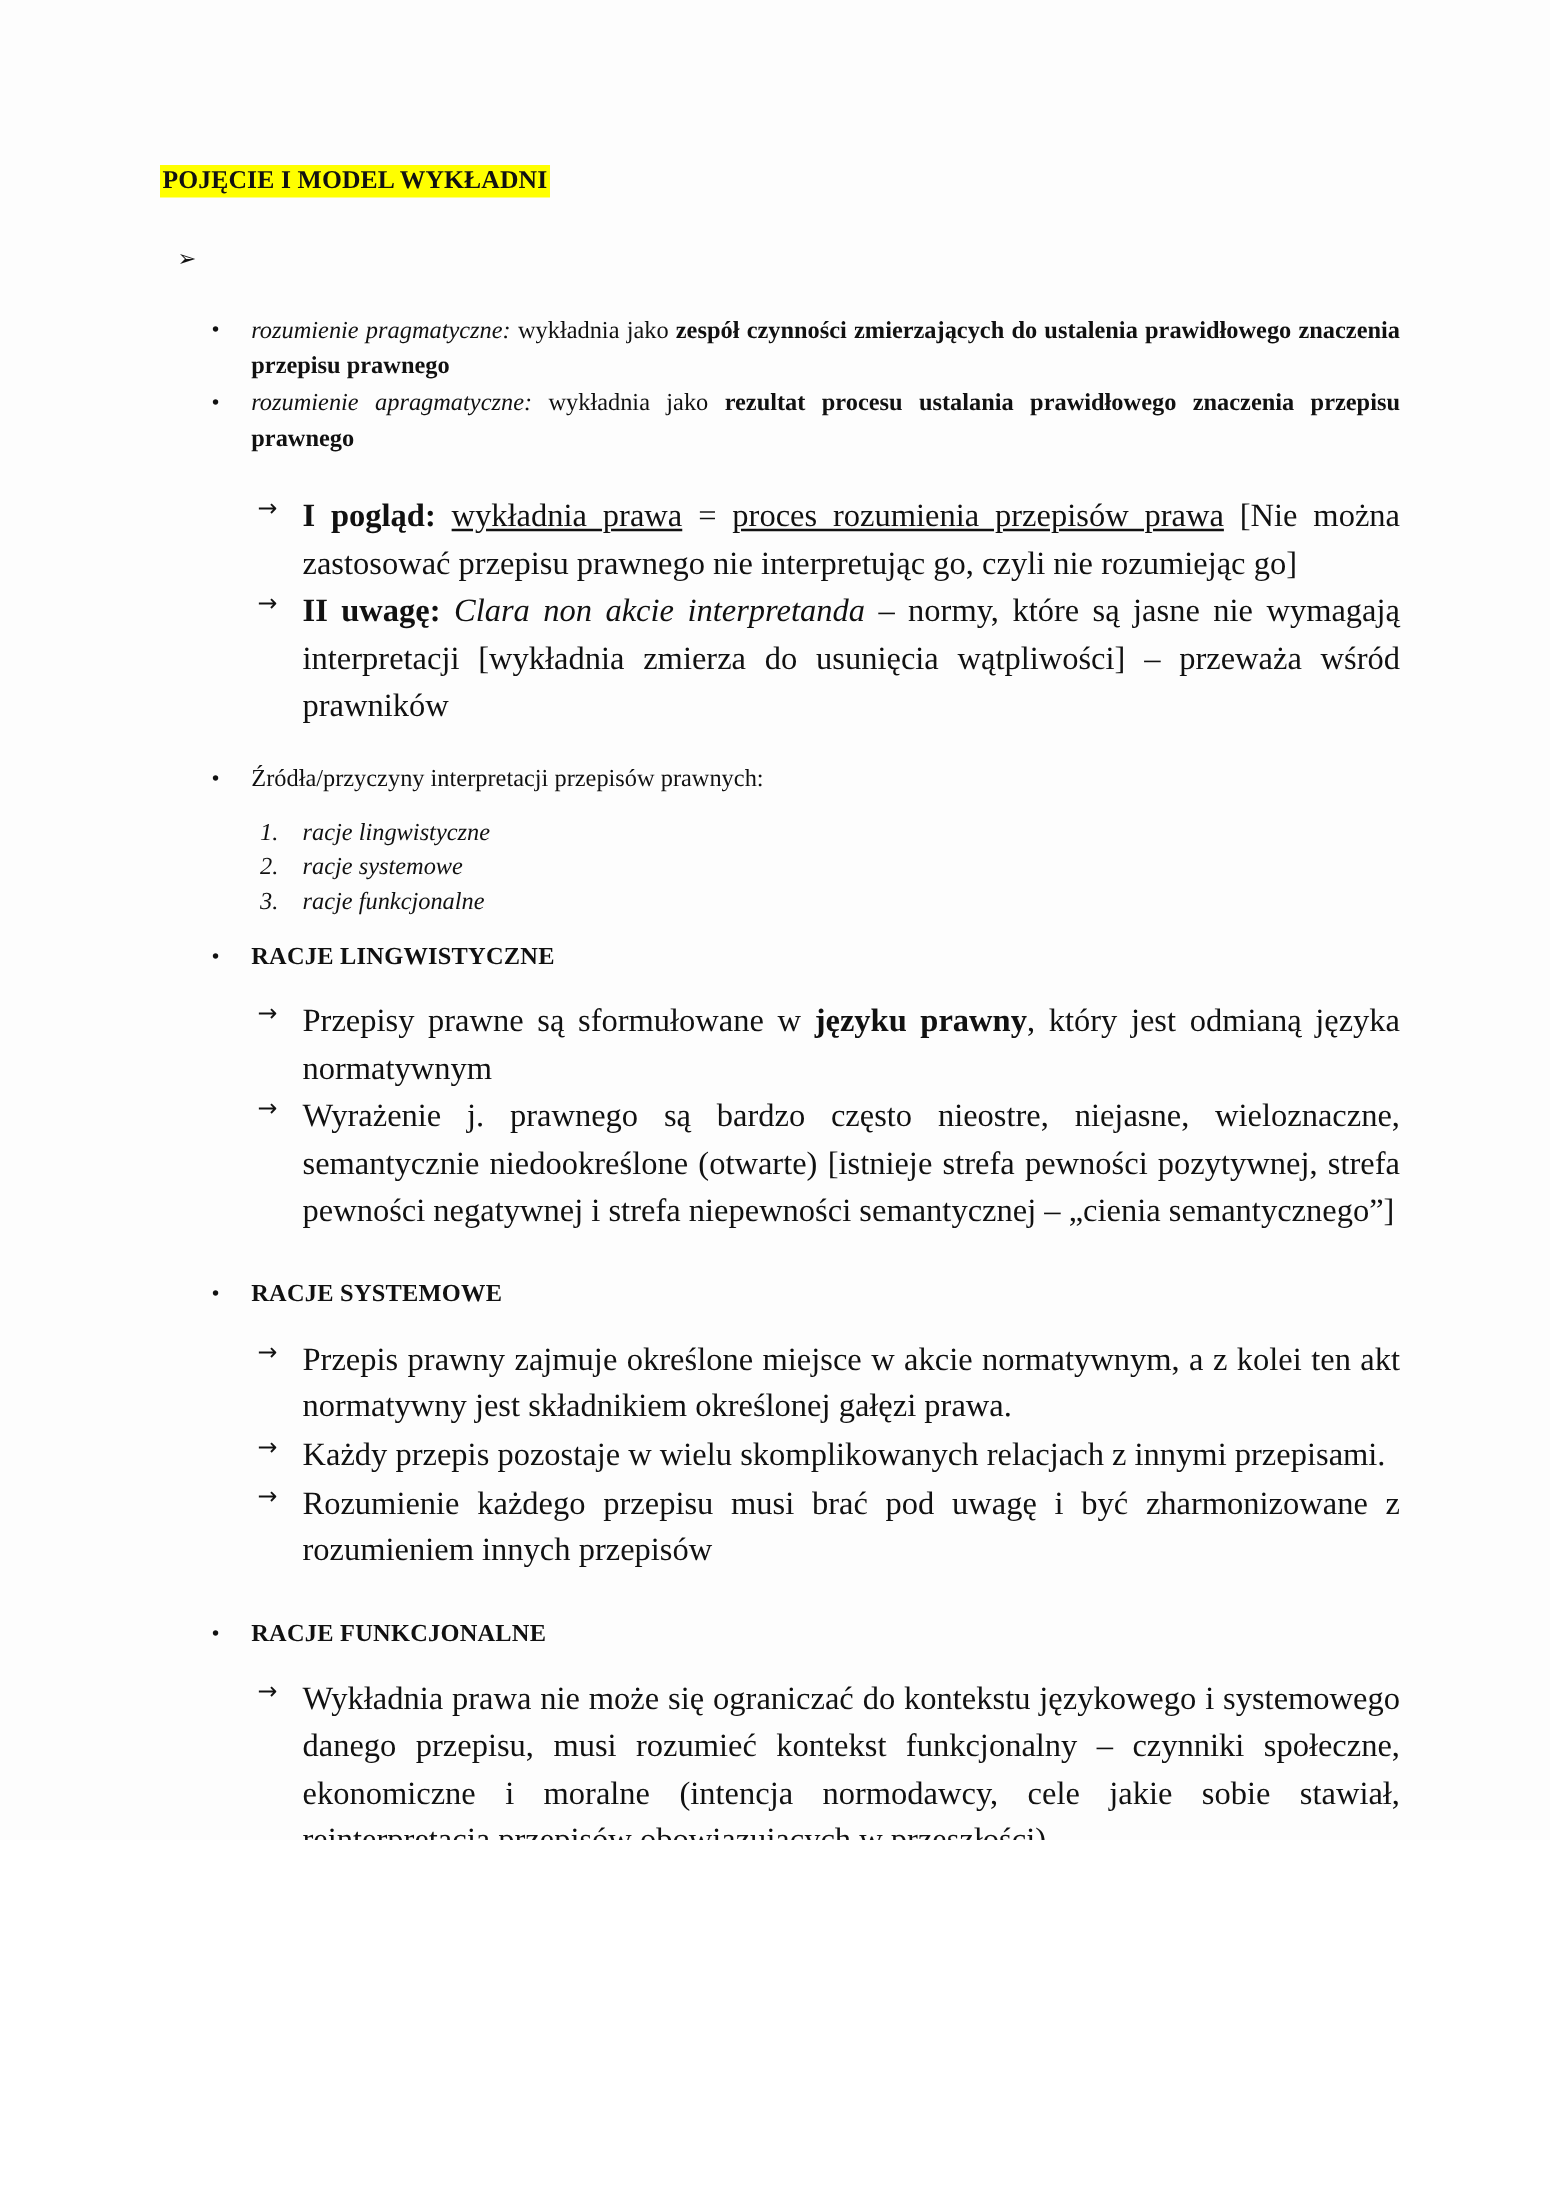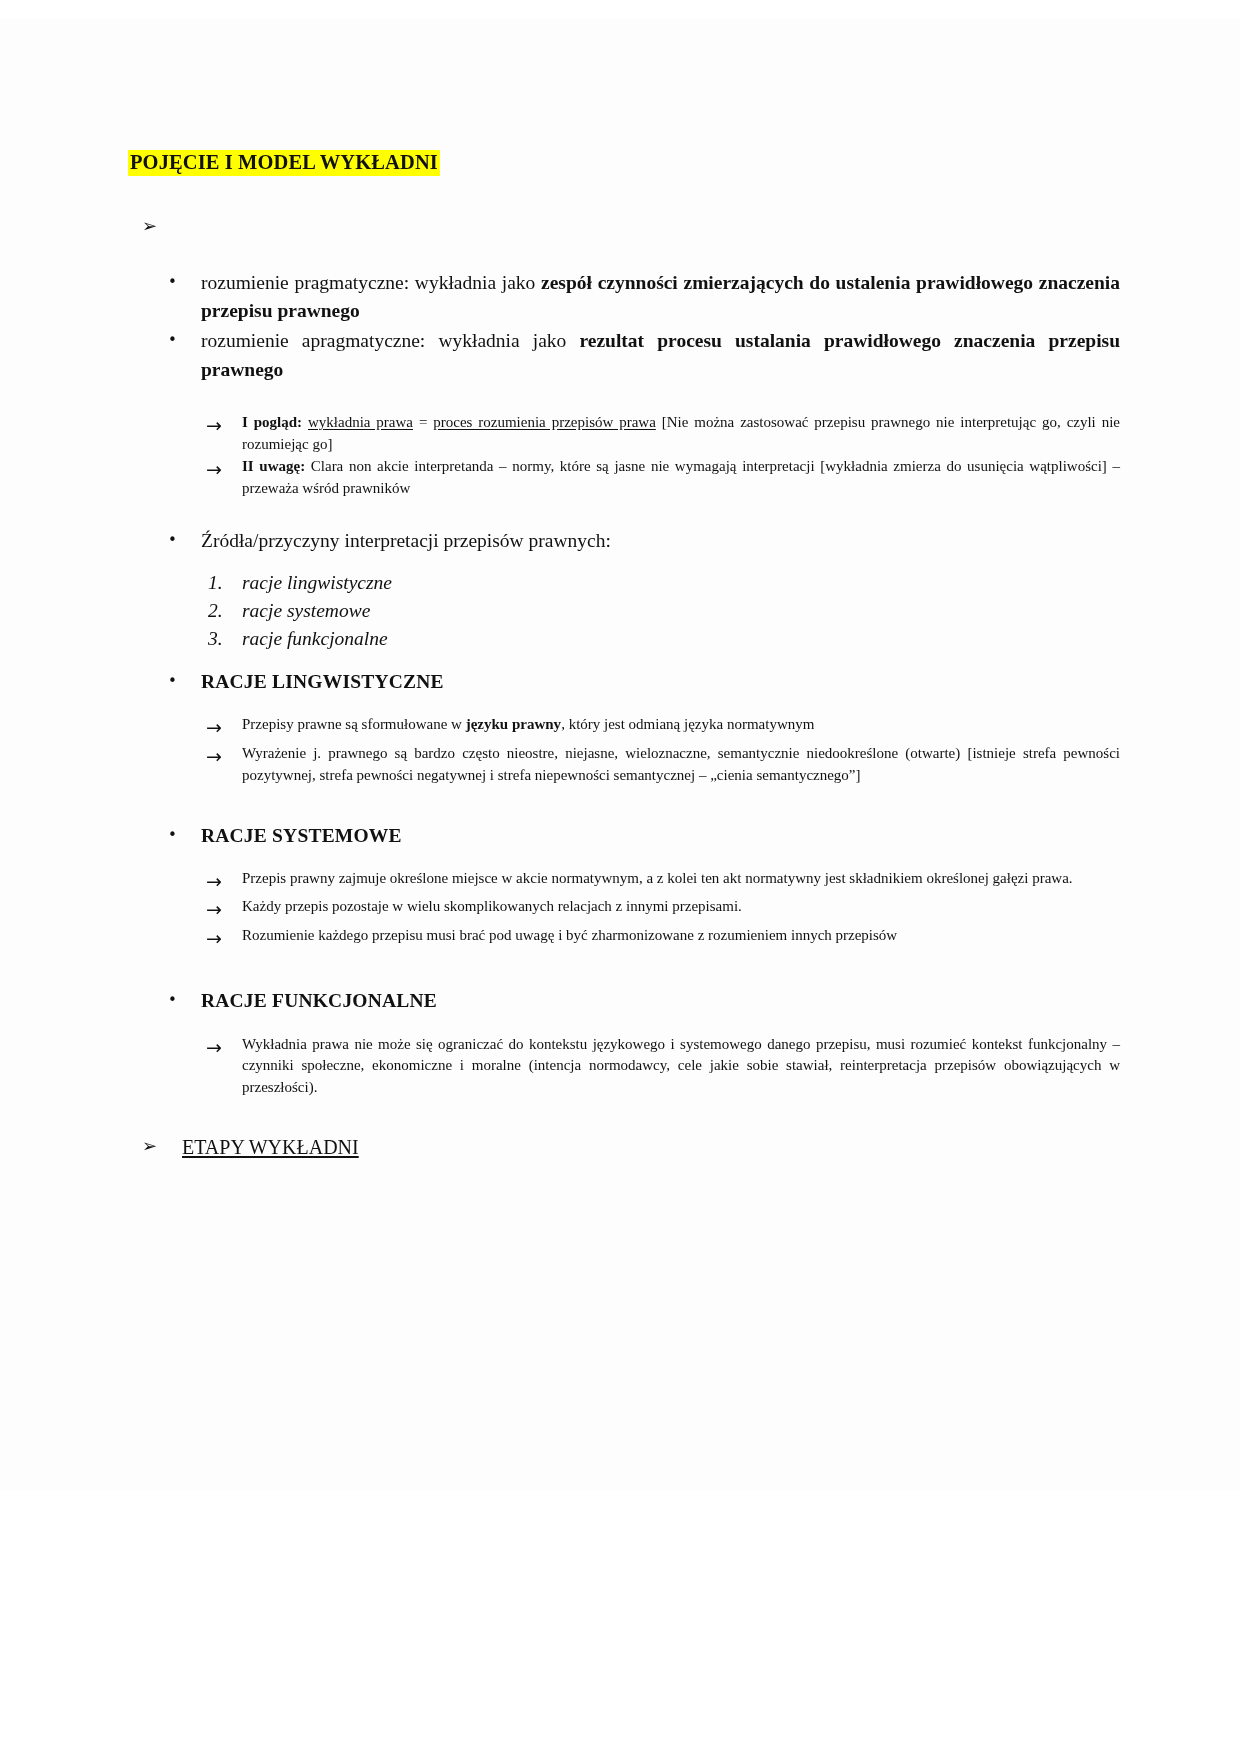--- a/index.html
+++ b/index.html
@@ -13,21 +13,20 @@
     color: #111111;
   }
   .page {
     position: relative;
     width: 1240px;
     height: 1472px;
     background: #fdfdfd;
     box-sizing: border-box;
     padding: 132px 120px 60px 128px;
     overflow: hidden;
-    margin-top: 18px;
   }
   
   .doc-title {
     font-size: 20.5px;
     font-weight: bold;
     letter-spacing: 0.1px;
     margin: 0 0 38px 0;
     display: inline-block;
   }
   .hl {
@@ -50,21 +49,21 @@
     line-height: 1.38;
     font-family: "DejaVu Sans", sans-serif;
     color: #111;
   }
   .lvl1 .body {
     font-size: 20px;
     line-height: 1.38;
   }
   .u { text-decoration: underline; text-underline-offset: 2px; }
   .b { font-weight: bold; }
-  .i { }
+  .i { font-style: italic; }
   
   .lvl2 {
     display: flex;
     align-items: flex-start;
     margin: 0 0 2px 0;
     padding-left: 40px;
   }
   .lvl2 .marker {
     flex: 0 0 auto;
     width: 33px;
@@ -94,21 +93,21 @@
   }
   .lvl3 .marker {
     flex: 0 0 auto;
     width: 36px;
     font-size: 19px;
     line-height: 1.45;
     font-family: "DejaVu Sans", sans-serif;
   }
   .lvl3 .body {
     flex: 1 1 auto;
-    font-size: 15px;
+    font-size: 26px;
     line-height: 1.45;
     text-align: justify;
     text-justify: inter-word;
   }
   
   .numlist {
     padding-left: 80px;
     margin: 14px 0 16px 0;
   }
   .numitem {

